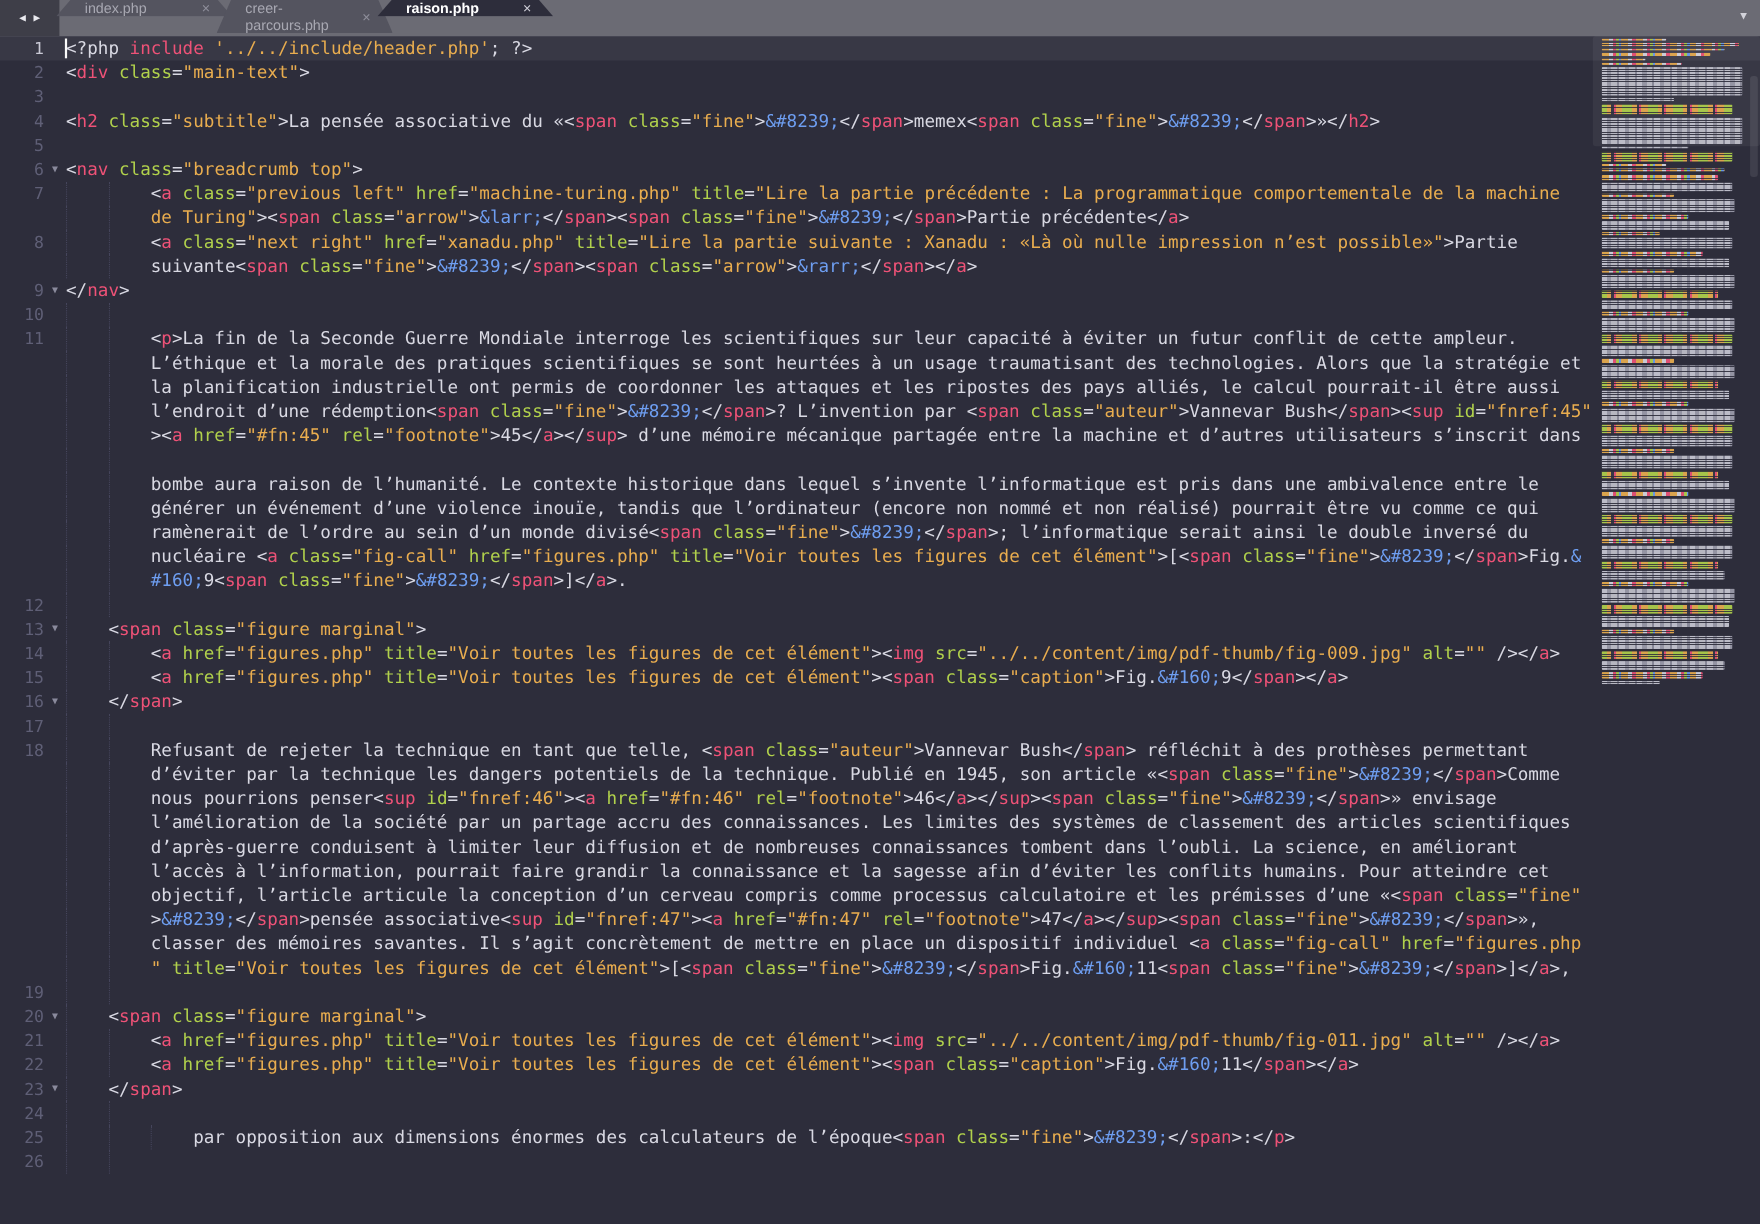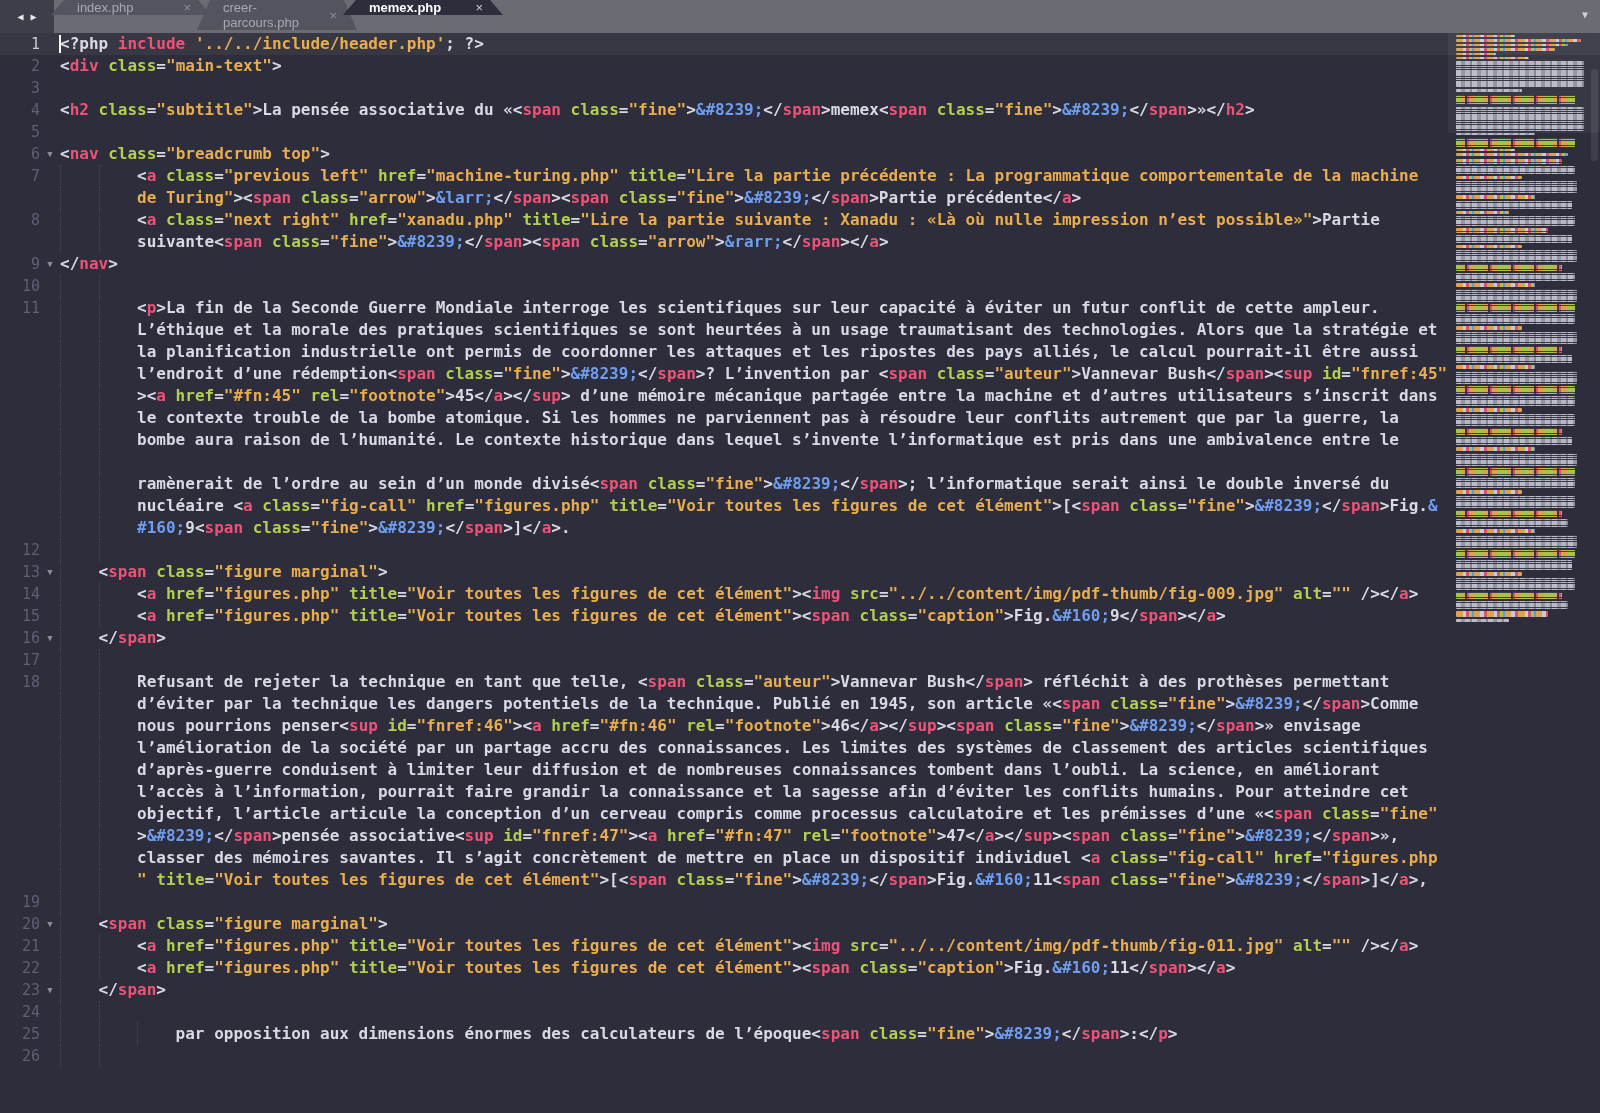--- a/index.html
+++ b/index.html
@@ -19,21 +19,21 @@
   .tab.active .tab-close{color:#cfcfd8;}
   #overflow{position:absolute;right:12px;top:9px;color:#d2d2da;font-size:10px;}
   
   #editor{position:relative;height:1080px;}
   .row{position:relative;height:22px;line-height:22px;display:flex;white-space:pre;
     font-size:16px;color:#d9d9e3;}
   .row.cur{background:rgba(255,255,255,.055);}
   .gut{flex:none;width:40px;text-align:right;color:#5f5f76;font-size:15px;}
   .row.cur .gut{color:#c9c9d5;}
   .fold{flex:none;width:20px;text-align:center;color:#8a8a9c;font-size:9px;}
-  .code{flex:none;white-space:pre;font-weight:bold;}
+  .code{flex:none;white-space:pre;}
   .sg-p{color:#d9d9e3;} .sg-t{color:#ee5277;} .sg-a{color:#b1d14c;}
   .sg-s{color:#e9ad4f;} .sg-e{color:#6e9ef1;} .sg-k{color:#ee5277;}
   .guide{position:absolute;top:0;bottom:0;width:0;border-left:1px dotted #45455c;}
   .caret{position:absolute;left:59px;top:2px;width:2px;height:18px;background:#fafafa;}
   
   #minimap{position:absolute;top:0;left:1448px;width:152px;height:1080px;}
   #mm-viewport{position:absolute;left:0;top:0;width:152px;border-radius:3px;
     background:rgba(255,255,255,.055);}
   .band{position:absolute;left:8px;border-radius:1px;opacity:.92;}
   .mm-g{background-image:
@@ -59,21 +59,21 @@
   <div id="tabs">
       <div class="tab">
         <span class="tab-label">index.php</span>
         <span class="tab-close">×</span>
       </div>
       <div class="tab">
         <span class="tab-label">creer-parcours.php</span>
         <span class="tab-close">×</span>
       </div>
       <div class="tab active">
-        <span class="tab-label">memex.php</span>
+        <span class="tab-label">raison.php</span>
         <span class="tab-close">×</span>
       </div>
     </div>
   <span id="overflow">▼</span>
 </div>
 
 <div id="editor">
   <div id="rows">
       <div class="row cur"><span class="gut">1</span><span class="fold"></span><span class="code"><span class="sg-p">&lt;?php </span><span class="sg-k">include</span><span class="sg-p"> </span><span class="sg-s">'../../include/header.php'</span><span class="sg-p">; ?&gt;</span></span><i class="caret"></i></div>
       <div class="row"><span class="gut">2</span><span class="fold"></span><span class="code"><span class="sg-p">&lt;</span><span class="sg-t">div</span><span class="sg-p"> </span><span class="sg-a">class</span><span class="sg-p">=</span><span class="sg-s">"main-text"</span><span class="sg-p">&gt;</span></span></div>
@@ -85,23 +85,23 @@
       <div class="row"><i class="guide" style="left: 60px;"></i><i class="guide" style="left: 98.532px;"></i><span class="gut"></span><span class="fold"></span><span class="code"><span class="sg-p">        </span><span class="sg-s">de Turing"</span><span class="sg-p">&gt;&lt;</span><span class="sg-t">span</span><span class="sg-p"> </span><span class="sg-a">class</span><span class="sg-p">=</span><span class="sg-s">"arrow"</span><span class="sg-p">&gt;</span><span class="sg-e">&amp;larr;</span><span class="sg-p">&lt;/</span><span class="sg-t">span</span><span class="sg-p">&gt;&lt;</span><span class="sg-t">span</span><span class="sg-p"> </span><span class="sg-a">class</span><span class="sg-p">=</span><span class="sg-s">"fine"</span><span class="sg-p">&gt;</span><span class="sg-e">&amp;#8239;</span><span class="sg-p">&lt;/</span><span class="sg-t">span</span><span class="sg-p">&gt;Partie précédente&lt;/</span><span class="sg-t">a</span><span class="sg-p">&gt;</span></span></div>
       <div class="row"><i class="guide" style="left: 60px;"></i><i class="guide" style="left: 98.532px;"></i><span class="gut">8</span><span class="fold"></span><span class="code"><span class="sg-p">        &lt;</span><span class="sg-t">a</span><span class="sg-p"> </span><span class="sg-a">class</span><span class="sg-p">=</span><span class="sg-s">"next right"</span><span class="sg-p"> </span><span class="sg-a">href</span><span class="sg-p">=</span><span class="sg-s">"xanadu.php"</span><span class="sg-p"> </span><span class="sg-a">title</span><span class="sg-p">=</span><span class="sg-s">"Lire la partie suivante : Xanadu : «Là où nulle impression n’est possible»"</span><span class="sg-p">&gt;Partie</span></span></div>
       <div class="row"><i class="guide" style="left: 60px;"></i><i class="guide" style="left: 98.532px;"></i><span class="gut"></span><span class="fold"></span><span class="code"><span class="sg-p">        suivante</span><span class="sg-p">&lt;</span><span class="sg-t">span</span><span class="sg-p"> </span><span class="sg-a">class</span><span class="sg-p">=</span><span class="sg-s">"fine"</span><span class="sg-p">&gt;</span><span class="sg-e">&amp;#8239;</span><span class="sg-p">&lt;/</span><span class="sg-t">span</span><span class="sg-p">&gt;&lt;</span><span class="sg-t">span</span><span class="sg-p"> </span><span class="sg-a">class</span><span class="sg-p">=</span><span class="sg-s">"arrow"</span><span class="sg-p">&gt;</span><span class="sg-e">&amp;rarr;</span><span class="sg-p">&lt;/</span><span class="sg-t">span</span><span class="sg-p">&gt;&lt;/</span><span class="sg-t">a</span><span class="sg-p">&gt;</span></span></div>
       <div class="row"><span class="gut">9</span><span class="fold">▼</span><span class="code"><span class="sg-p">&lt;/</span><span class="sg-t">nav</span><span class="sg-p">&gt;</span></span></div>
       <div class="row"><i class="guide" style="left: 60px;"></i><i class="guide" style="left: 98.532px;"></i><span class="gut">10</span><span class="fold"></span><span class="code"></span></div>
       <div class="row"><i class="guide" style="left: 60px;"></i><i class="guide" style="left: 98.532px;"></i><span class="gut">11</span><span class="fold"></span><span class="code"><span class="sg-p">        &lt;</span><span class="sg-t">p</span><span class="sg-p">&gt;La fin de la Seconde Guerre Mondiale interroge les scientifiques sur leur capacité à éviter un futur conflit de cette ampleur.</span></span></div>
       <div class="row"><i class="guide" style="left: 60px;"></i><i class="guide" style="left: 98.532px;"></i><span class="gut"></span><span class="fold"></span><span class="code"><span class="sg-p">        L’éthique et la morale des pratiques scientifiques se sont heurtées à un usage traumatisant des technologies. Alors que la stratégie et</span></span></div>
       <div class="row"><i class="guide" style="left: 60px;"></i><i class="guide" style="left: 98.532px;"></i><span class="gut"></span><span class="fold"></span><span class="code"><span class="sg-p">        la planification industrielle ont permis de coordonner les attaques et les ripostes des pays alliés, le calcul pourrait-il être aussi</span></span></div>
       <div class="row"><i class="guide" style="left: 60px;"></i><i class="guide" style="left: 98.532px;"></i><span class="gut"></span><span class="fold"></span><span class="code"><span class="sg-p">        l’endroit d’une rédemption</span><span class="sg-p">&lt;</span><span class="sg-t">span</span><span class="sg-p"> </span><span class="sg-a">class</span><span class="sg-p">=</span><span class="sg-s">"fine"</span><span class="sg-p">&gt;</span><span class="sg-e">&amp;#8239;</span><span class="sg-p">&lt;/</span><span class="sg-t">span</span><span class="sg-p">&gt;? L’invention par </span><span class="sg-p">&lt;</span><span class="sg-t">span</span><span class="sg-p"> </span><span class="sg-a">class</span><span class="sg-p">=</span><span class="sg-s">"auteur"</span><span class="sg-p">&gt;Vannevar Bush&lt;/</span><span class="sg-t">span</span><span class="sg-p">&gt;&lt;</span><span class="sg-t">sup</span><span class="sg-p"> </span><span class="sg-a">id</span><span class="sg-p">=</span><span class="sg-s">"fnref:45"</span></span></div>
       <div class="row"><i class="guide" style="left: 60px;"></i><i class="guide" style="left: 98.532px;"></i><span class="gut"></span><span class="fold"></span><span class="code"><span class="sg-p">        &gt;&lt;</span><span class="sg-t">a</span><span class="sg-p"> </span><span class="sg-a">href</span><span class="sg-p">=</span><span class="sg-s">"#fn:45"</span><span class="sg-p"> </span><span class="sg-a">rel</span><span class="sg-p">=</span><span class="sg-s">"footnote"</span><span class="sg-p">&gt;45&lt;/</span><span class="sg-t">a</span><span class="sg-p">&gt;&lt;/</span><span class="sg-t">sup</span><span class="sg-p">&gt; d’une mémoire mécanique partagée entre la machine et d’autres utilisateurs s’inscrit dans</span></span></div>
-      <div class="row"><i class="guide" style="left: 60px;"></i><i class="guide" style="left: 98.532px;"></i><span class="gut"></span><span class="fold"></span><span class="code"><span class="sg-p">        le contexte trouble de la bombe atomique. Si les hommes ne parviennent pas à résoudre leur conflits autrement que par la guerre, la</span></span></div>
+      <div class="row"><i class="guide" style="left: 60px;"></i><i class="guide" style="left: 98.532px;"></i><span class="gut"></span><span class="fold"></span></div>
       <div class="row"><i class="guide" style="left: 60px;"></i><i class="guide" style="left: 98.532px;"></i><span class="gut"></span><span class="fold"></span><span class="code"><span class="sg-p">        bombe aura raison de l’humanité. Le contexte historique dans lequel s’invente l’informatique est pris dans une ambivalence entre le</span></span></div>
-      <div class="row"><i class="guide" style="left: 60px;"></i><i class="guide" style="left: 98.532px;"></i><span class="gut"></span><span class="fold"></span></div>
+      <div class="row"><i class="guide" style="left: 60px;"></i><i class="guide" style="left: 98.532px;"></i><span class="gut"></span><span class="fold"></span><span class="code"><span class="sg-p">        générer un événement d’une violence inouïe, tandis que l’ordinateur (encore non nommé et non réalisé) pourrait être vu comme ce qui</span></span></div>
       <div class="row"><i class="guide" style="left: 60px;"></i><i class="guide" style="left: 98.532px;"></i><span class="gut"></span><span class="fold"></span><span class="code"><span class="sg-p">        ramènerait de l’ordre au sein d’un monde divisé</span><span class="sg-p">&lt;</span><span class="sg-t">span</span><span class="sg-p"> </span><span class="sg-a">class</span><span class="sg-p">=</span><span class="sg-s">"fine"</span><span class="sg-p">&gt;</span><span class="sg-e">&amp;#8239;</span><span class="sg-p">&lt;/</span><span class="sg-t">span</span><span class="sg-p">&gt;; l’informatique serait ainsi le double inversé du</span></span></div>
       <div class="row"><i class="guide" style="left: 60px;"></i><i class="guide" style="left: 98.532px;"></i><span class="gut"></span><span class="fold"></span><span class="code"><span class="sg-p">        nucléaire </span><span class="sg-p">&lt;</span><span class="sg-t">a</span><span class="sg-p"> </span><span class="sg-a">class</span><span class="sg-p">=</span><span class="sg-s">"fig-call"</span><span class="sg-p"> </span><span class="sg-a">href</span><span class="sg-p">=</span><span class="sg-s">"figures.php"</span><span class="sg-p"> </span><span class="sg-a">title</span><span class="sg-p">=</span><span class="sg-s">"Voir toutes les figures de cet élément"</span><span class="sg-p">&gt;[</span><span class="sg-p">&lt;</span><span class="sg-t">span</span><span class="sg-p"> </span><span class="sg-a">class</span><span class="sg-p">=</span><span class="sg-s">"fine"</span><span class="sg-p">&gt;</span><span class="sg-e">&amp;#8239;</span><span class="sg-p">&lt;/</span><span class="sg-t">span</span><span class="sg-p">&gt;Fig.</span><span class="sg-e">&amp;</span></span></div>
       <div class="row"><i class="guide" style="left: 60px;"></i><i class="guide" style="left: 98.532px;"></i><span class="gut"></span><span class="fold"></span><span class="code"><span class="sg-p">        </span><span class="sg-e">#160;</span><span class="sg-p">9</span><span class="sg-p">&lt;</span><span class="sg-t">span</span><span class="sg-p"> </span><span class="sg-a">class</span><span class="sg-p">=</span><span class="sg-s">"fine"</span><span class="sg-p">&gt;</span><span class="sg-e">&amp;#8239;</span><span class="sg-p">&lt;/</span><span class="sg-t">span</span><span class="sg-p">&gt;]&lt;/</span><span class="sg-t">a</span><span class="sg-p">&gt;.</span></span></div>
       <div class="row"><i class="guide" style="left: 60px;"></i><i class="guide" style="left: 98.532px;"></i><span class="gut">12</span><span class="fold"></span><span class="code"></span></div>
       <div class="row"><i class="guide" style="left: 60px;"></i><span class="gut">13</span><span class="fold">▼</span><span class="code"><span class="sg-p">    &lt;</span><span class="sg-t">span</span><span class="sg-p"> </span><span class="sg-a">class</span><span class="sg-p">=</span><span class="sg-s">"figure marginal"</span><span class="sg-p">&gt;</span></span></div>
       <div class="row"><i class="guide" style="left: 60px;"></i><i class="guide" style="left: 98.532px;"></i><span class="gut">14</span><span class="fold"></span><span class="code"><span class="sg-p">        &lt;</span><span class="sg-t">a</span><span class="sg-p"> </span><span class="sg-a">href</span><span class="sg-p">=</span><span class="sg-s">"figures.php"</span><span class="sg-p"> </span><span class="sg-a">title</span><span class="sg-p">=</span><span class="sg-s">"Voir toutes les figures de cet élément"</span><span class="sg-p">&gt;&lt;</span><span class="sg-t">img</span><span class="sg-p"> </span><span class="sg-a">src</span><span class="sg-p">=</span><span class="sg-s">"../../content/img/pdf-thumb/fig-009.jpg"</span><span class="sg-p"> </span><span class="sg-a">alt</span><span class="sg-p">=</span><span class="sg-s">""</span><span class="sg-p"> /&gt;&lt;/</span><span class="sg-t">a</span><span class="sg-p">&gt;</span></span></div>
       <div class="row"><i class="guide" style="left: 60px;"></i><i class="guide" style="left: 98.532px;"></i><span class="gut">15</span><span class="fold"></span><span class="code"><span class="sg-p">        &lt;</span><span class="sg-t">a</span><span class="sg-p"> </span><span class="sg-a">href</span><span class="sg-p">=</span><span class="sg-s">"figures.php"</span><span class="sg-p"> </span><span class="sg-a">title</span><span class="sg-p">=</span><span class="sg-s">"Voir toutes les figures de cet élément"</span><span class="sg-p">&gt;&lt;</span><span class="sg-t">span</span><span class="sg-p"> </span><span class="sg-a">class</span><span class="sg-p">=</span><span class="sg-s">"caption"</span><span class="sg-p">&gt;Fig.</span><span class="sg-e">&amp;#160;</span><span class="sg-p">9&lt;/</span><span class="sg-t">span</span><span class="sg-p">&gt;&lt;/</span><span class="sg-t">a</span><span class="sg-p">&gt;</span></span></div>
       <div class="row"><i class="guide" style="left: 60px;"></i><span class="gut">16</span><span class="fold">▼</span><span class="code"><span class="sg-p">    &lt;/</span><span class="sg-t">span</span><span class="sg-p">&gt;</span></span></div>
       <div class="row"><i class="guide" style="left: 60px;"></i><i class="guide" style="left: 98.532px;"></i><span class="gut">17</span><span class="fold"></span><span class="code"></span></div>
       <div class="row"><i class="guide" style="left: 60px;"></i><i class="guide" style="left: 98.532px;"></i><span class="gut">18</span><span class="fold"></span><span class="code"><span class="sg-p">        Refusant de rejeter la technique en tant que telle, </span><span class="sg-p">&lt;</span><span class="sg-t">span</span><span class="sg-p"> </span><span class="sg-a">class</span><span class="sg-p">=</span><span class="sg-s">"auteur"</span><span class="sg-p">&gt;Vannevar Bush&lt;/</span><span class="sg-t">span</span><span class="sg-p">&gt; réfléchit à des prothèses permettant</span></span></div>

